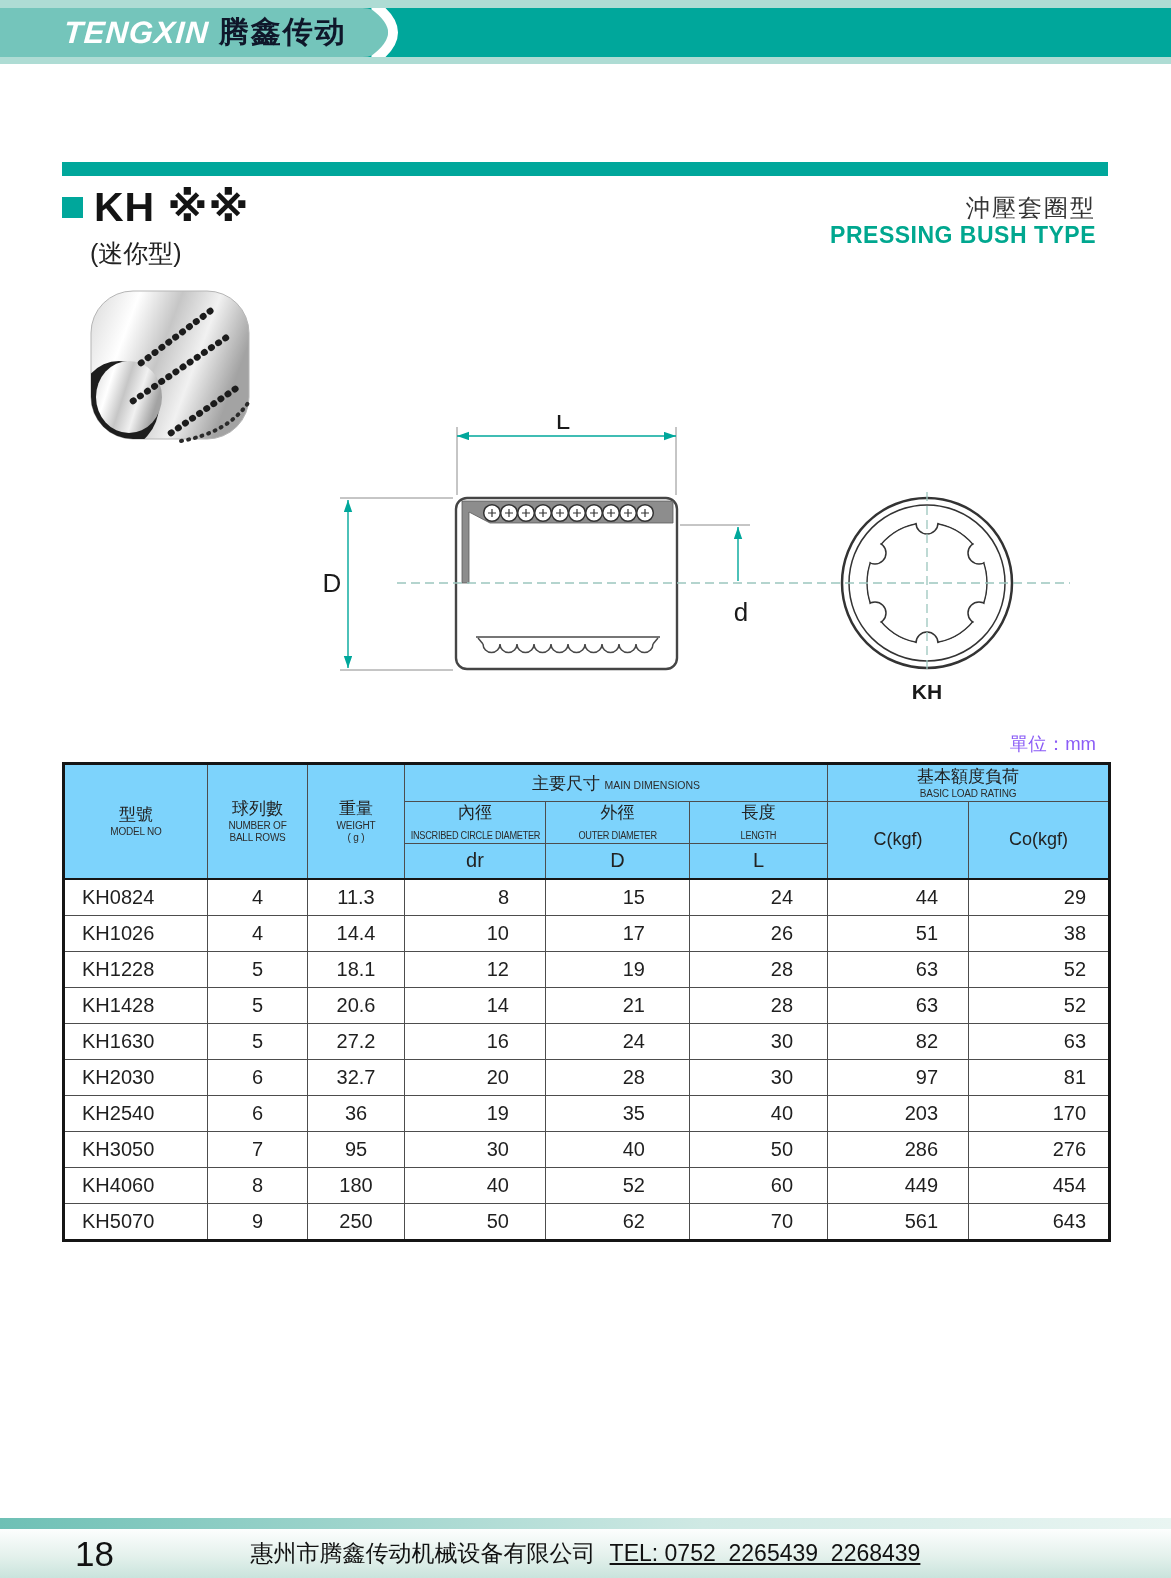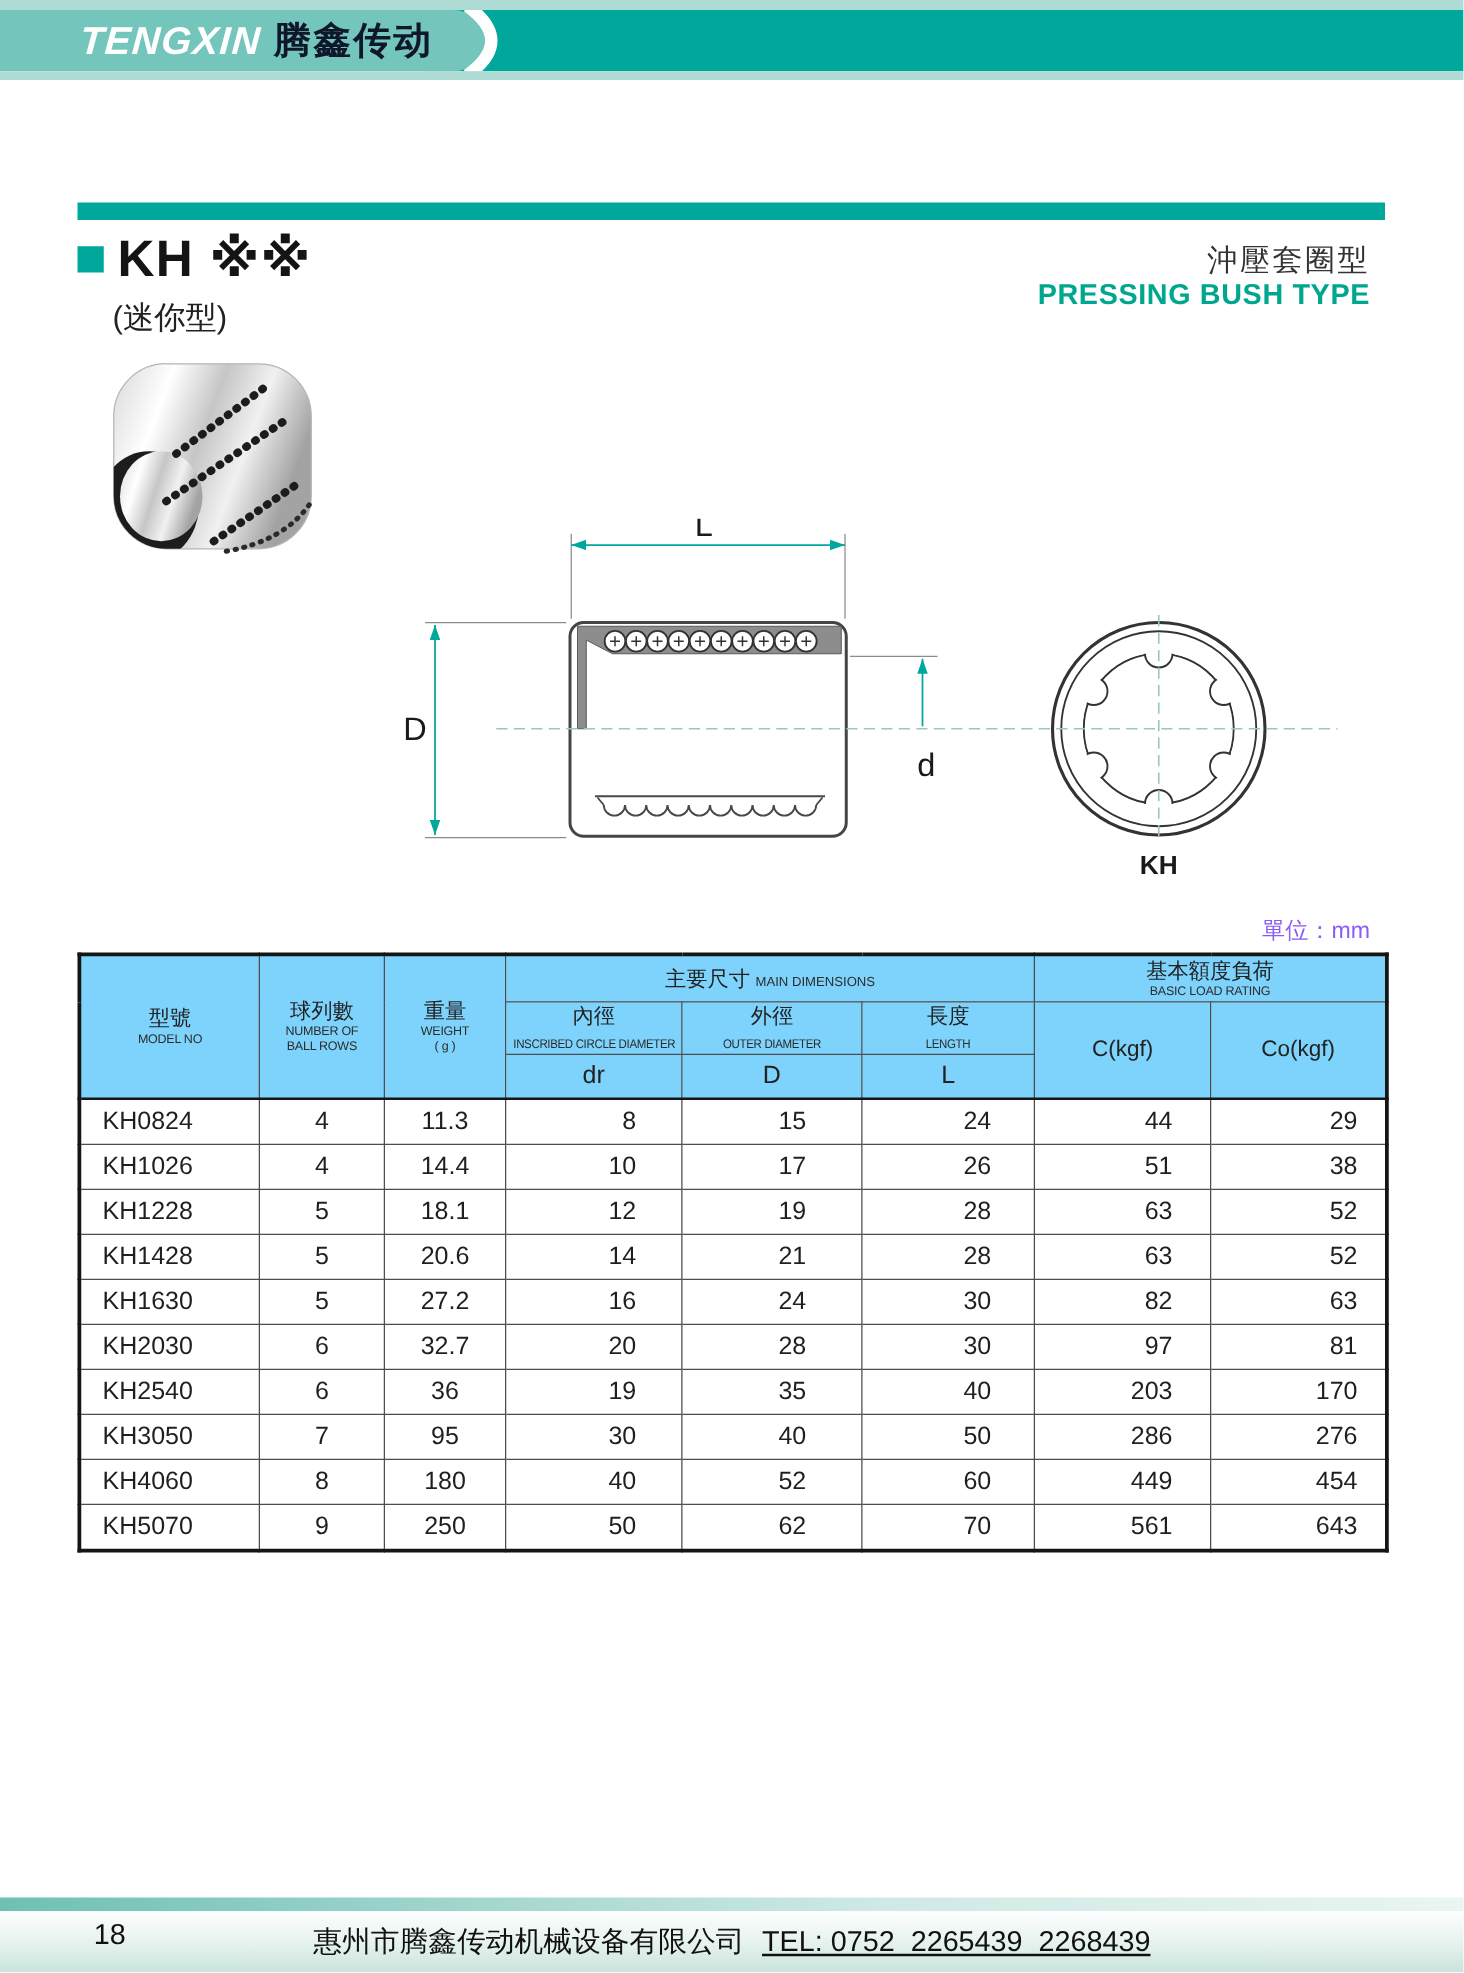--- a/index.html
+++ b/index.html
@@ -57,21 +57,21 @@
   tbody td.col4{text-align:right;padding-right:44px;}
   tbody td.col5{text-align:right;padding-right:34px;}
   tbody td.col6{text-align:right;padding-right:30px;}
   tbody td.col7{text-align:right;padding-right:22px;}
 
   
   .footer-bar{position:absolute;left:0;top:1518px;width:1171px;height:11px;
               background:linear-gradient(to right,#6EC0B5,#cfe9e4 60%,#e9f5f2);}
   .footer-area{position:absolute;left:0;top:1529px;width:1171px;height:49px;
                background:linear-gradient(to bottom,#fdfefe,#e4f1ec 55%,#c9e3dc);}
-  .page-num{position:absolute;left:75px;top:5px;font-size:23px;color:#111;}
+  .page-num{position:absolute;left:75px;top:5px;font-size:35px;color:#111;}
   .footer-text{position:absolute;left:0;top:9px;width:1171px;text-align:center;font-size:23px;color:#111;}
   .footer-text .tel{white-space:pre;margin-left:14px;text-decoration:underline;}
 </style>
 </head>
 <body>
 
 <div class="page">
 
   <div class="hdr-strip top"></div>
   <div class="hdr-strip bot"></div>

